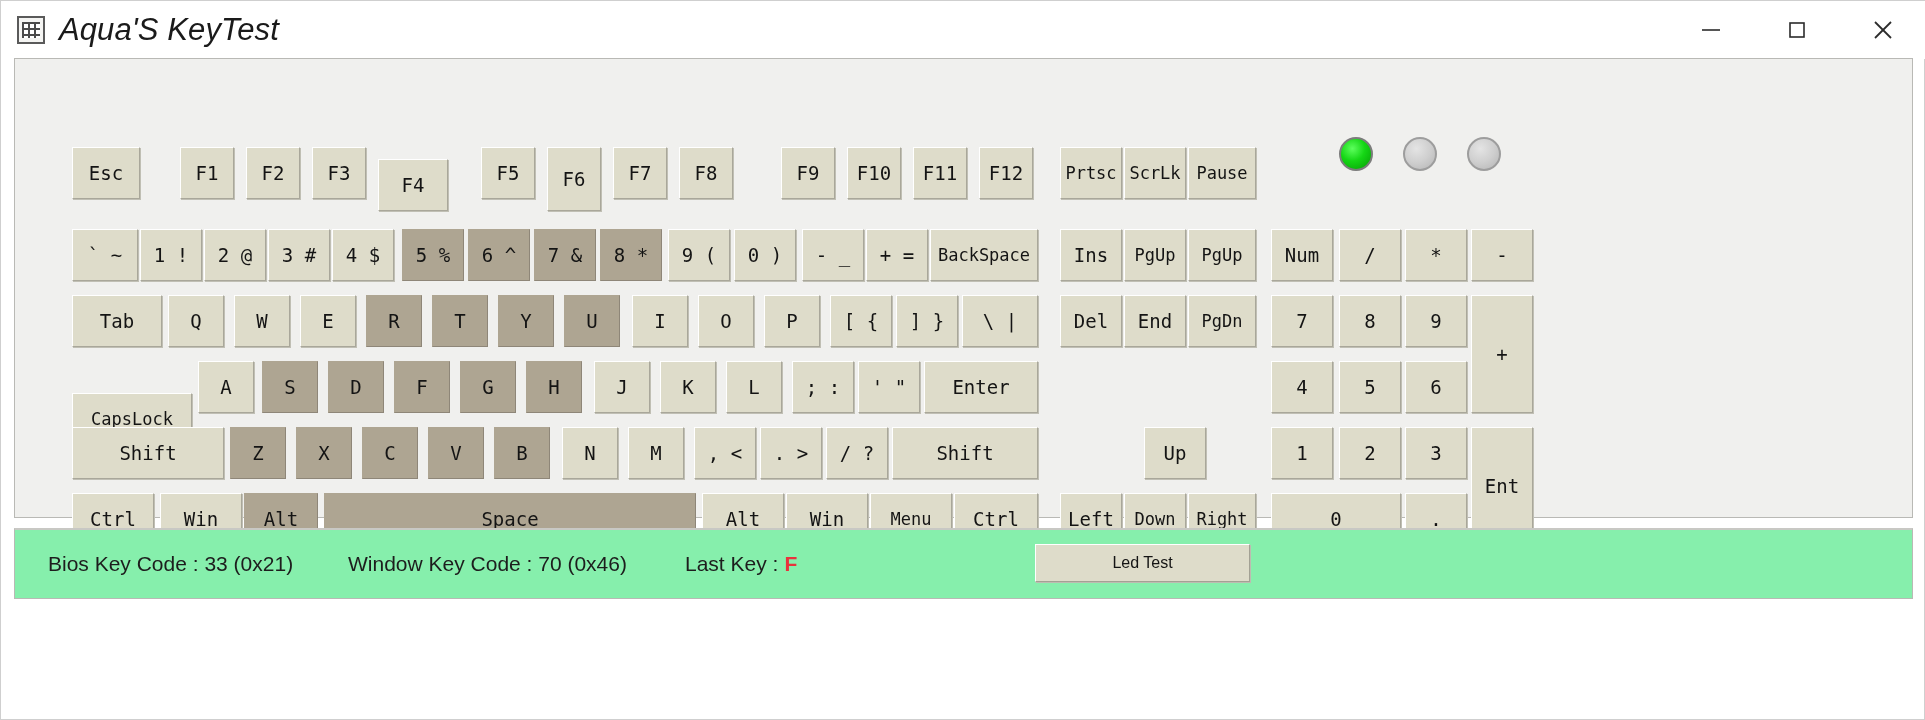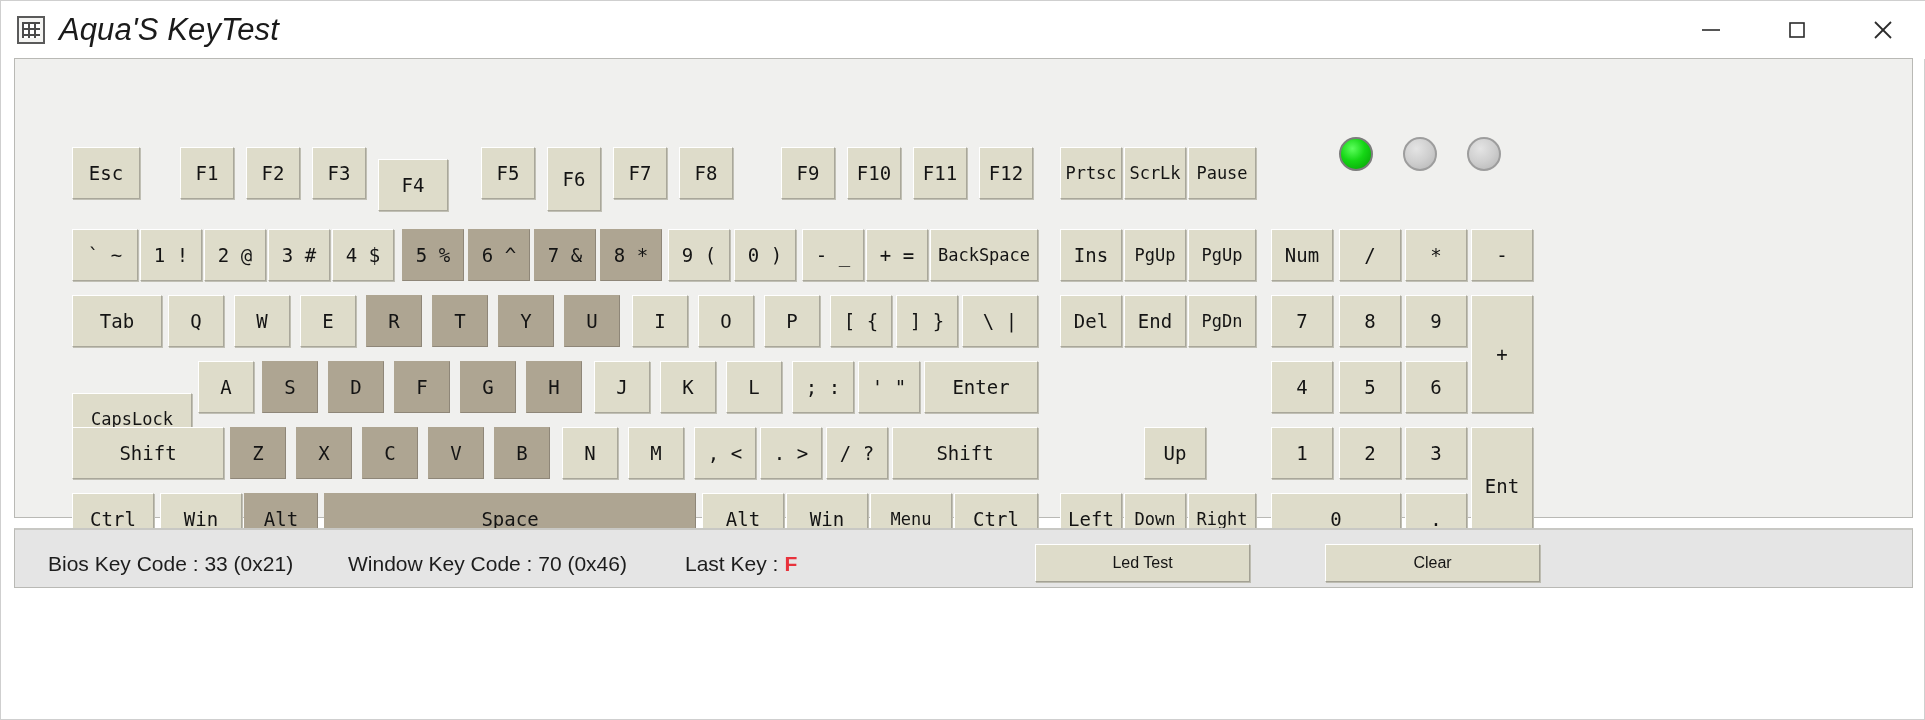--- a/index.html
+++ b/index.html
@@ -99,22 +99,22 @@
     border-color: #7c7c7c;
   }
   .led.off {
     background: radial-gradient(circle at 38% 32%, #e4e4e4 0%, #cfcfcf 50%, #b4b4b4 100%);
     border-color: #9d9d9d;
   }
 
   
   .statusbar {
     position: absolute; left: 13px; top: 527px;
-    width: 1899px; height: 60px;
-    background: #e5e5e5;
+    width: 1899px; height: 71px;
+    background: #86efac;
     border: 1px solid #b9b9b5;
     border-top: 2px solid #c8c8c4;
   }
   .status-text {
     position: absolute;
     font-size: 21px; color: #1d1d1d;
     top: 22px;
     white-space: nowrap;
     font-family: "Liberation Sans", sans-serif;
   }
@@ -278,15 +278,14 @@
     <div class="led off" style="left:1452px; top:78px;"></div>
   </div>
 
   <div class="statusbar">
     <div class="status-text" style="left:33px;">Bios Key Code : 33 (0x21)</div>
     <div class="status-text" style="left:333px;">Window Key Code : 70 (0x46)</div>
     <div class="status-text" style="left:670px;">
       <span>Last Key :</span><span class="lastkey-val">F</span>
     </div>
     <div class="sbtn" style="left:1020px; width:215px;">Led Test</div>
-    <div class="sbtn" style="left:1310px; width:215px;">Clear</div>
   </div>
 </div>
 
 </body></html>

